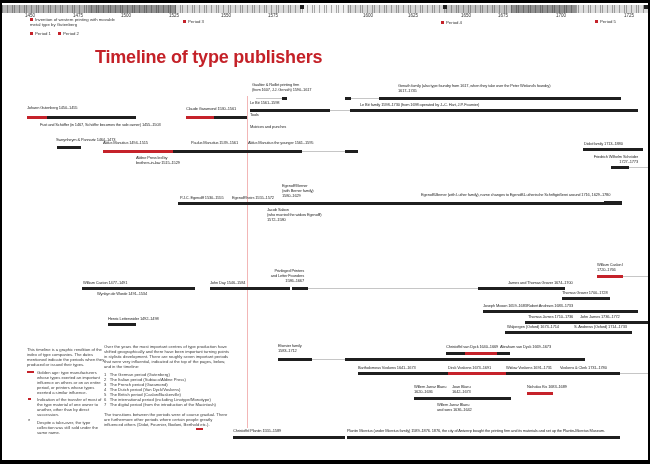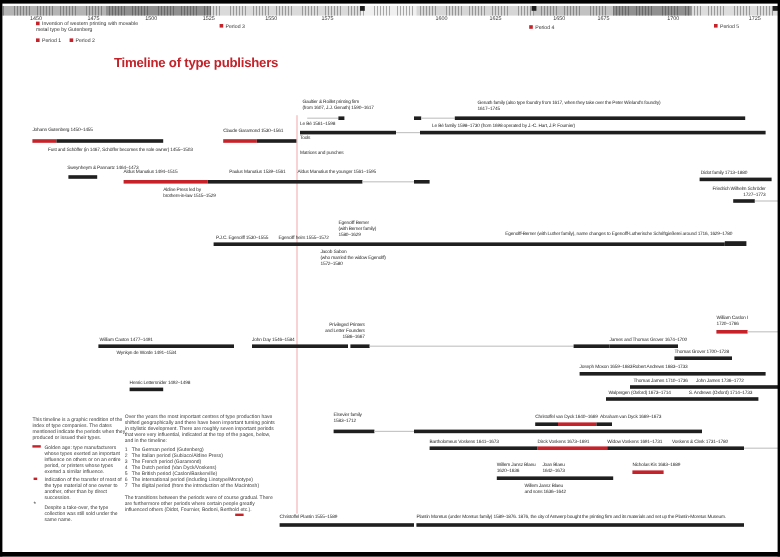--- a/index.html
+++ b/index.html
@@ -5,21 +5,21 @@
   html,body{margin:0;padding:0;background:#1a1a1a;}
   #page{position:relative;width:650px;height:464px;background:#ffffff;overflow:hidden;
         font-family:"Liberation Sans",sans-serif;color:#2a2a2a;}
   .frame{position:absolute;background:#000;z-index:50;}
   .seg{position:absolute;top:5px;height:8px;z-index:1;}
   #ruler-ticks{position:absolute;left:0;top:5px;width:650px;height:8px;z-index:2;
         background:repeating-linear-gradient(90deg,rgba(30,30,30,.35) 0,rgba(30,30,30,.35) .6px,transparent .6px,transparent 2.4px);}
   .year{position:absolute;font-size:4.5px;color:#333;transform:translateX(-50%);z-index:3;white-space:pre;}
   .leg{position:absolute;font-size:4.3px;line-height:5px;color:#333;z-index:3;}
   .leg .sq{display:inline-block;width:3px;height:3px;background:#c5222a;margin-right:2px;vertical-align:top;margin-top:1px;}
-  #page-title{position:absolute;left:95px;top:47px;font-size:11px;font-weight:bold;
+  #page-title{position:absolute;left:95px;top:47px;font-size:18px;font-weight:bold;
         color:#c42128;letter-spacing:-.2px;z-index:4;white-space:pre;}
   #marker-line{position:absolute;width:1px;background:#f2b6b6;z-index:1;}
   .bar{position:absolute;z-index:2;}
   .lbl{position:absolute;font-size:4px;line-height:4.8px;letter-spacing:-.15px;
         white-space:pre-line;color:#2a2a2a;z-index:3;}
   #left-notes{position:absolute;left:27px;top:347px;width:78px;font-size:4.2px;line-height:5px;color:#3a3a3a;z-index:3;}
   #middle-notes{position:absolute;left:104px;top:344px;width:128px;font-size:4.2px;line-height:5px;color:#3a3a3a;z-index:3;}
   .note-item{position:relative;padding-left:10px;margin-bottom:2.5px;}
   .note-item.nopad{padding-left:0;}
   .m-redbar{position:absolute;left:0;top:1px;width:7px;height:2.5px;background:#c5222a;}

